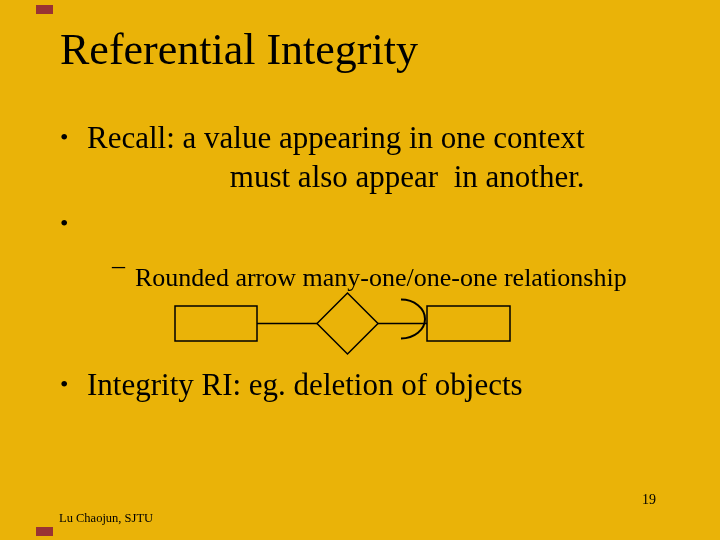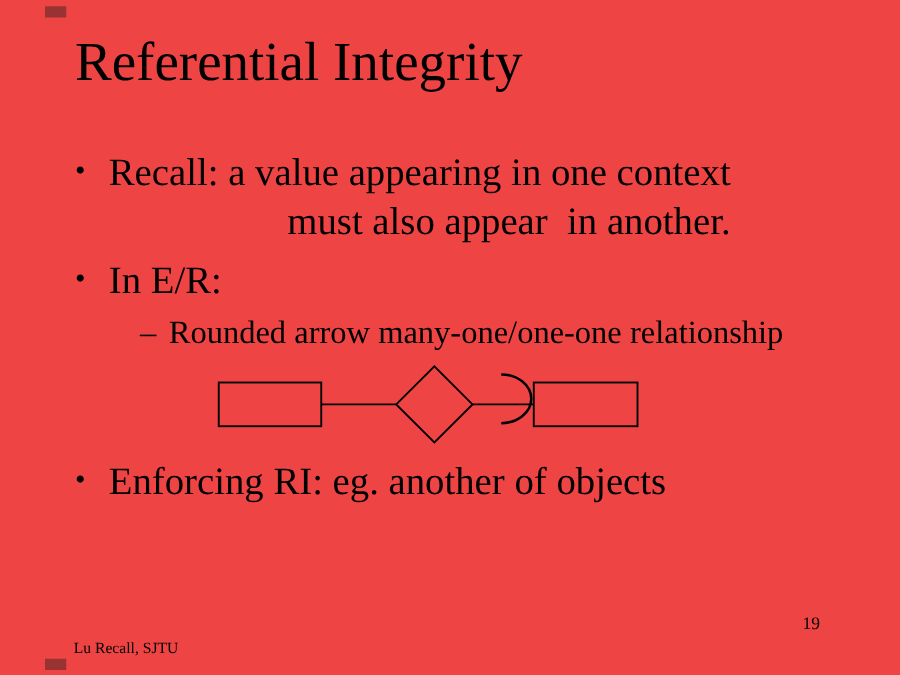--- a/index.html
+++ b/index.html
@@ -1,35 +1,35 @@
 <!DOCTYPE html>
 <html><head>
 <meta charset="utf-8">
 <style>
   html,body{margin:0;padding:0;background:#fff;}
   .slide{
-    position:relative;width:720px;height:540px;background:#ef4444;
+    position:relative;width:720px;height:540px;background:#eab308;
     font-family:"Liberation Serif",serif;color:#000000;overflow:hidden;
   }
   .accent{position:absolute;width:17px;height:9px;background:#993333;}
   .accent-top{left:36px;top:5px;}
   .accent-bottom{left:36px;top:527px;}
   .title{
     position:absolute;left:60px;top:25px;font-size:44px;line-height:1.15;
     white-space:nowrap;font-weight:normal;
   }
   .bullet{position:absolute;font-size:31px;line-height:39px;}
   .bullet .marker{position:absolute;left:2px;top:0;font-size:24px;line-height:39px;}
   .bullet .text{display:block;margin-left:29px;}
   .b1{left:58px;top:118px;}
   .b1 .text{white-space:pre-wrap;text-align:right;}
   .b2{left:58px;top:204px;white-space:nowrap;}
   .sub1{left:112px;top:249px;font-size:26px;line-height:34px;white-space:nowrap;}
   .sub1 .marker{font-size:26px;line-height:34px;top:0;left:0;}
-  .sub1 .text{margin-left:23px;}
+  .sub1 .text{margin-left:23px;margin-top:12px;}
   .b3{left:58px;top:365px;white-space:nowrap;}
   .diagram{position:absolute;left:0;top:0;width:720px;height:540px;}
   .footer-author{position:absolute;left:59px;top:511px;font-size:12.5px;line-height:14px;white-space:nowrap;}
   .page-number{position:absolute;left:642px;top:492px;font-size:14px;line-height:16px;}
 </style>
 </head>
 <body>
 
 <div class="slide">
 
@@ -39,38 +39,37 @@
   <div class="title">Referential Integrity</div>
 
   <div class="bullet b1">
     <span class="marker">•</span>
     <span class="text">Recall: a value appearing in one context
 must also appear  in another.</span>
   </div>
 
   <div class="bullet b2">
     <span class="marker">•</span>
-    <span class="text">In E/R:</span>
   </div>
 
   <div class="bullet sub1">
     <span class="marker">–</span>
     <span class="text">Rounded arrow many-one/one-one relationship</span>
   </div>
 
   <svg class="diagram" viewBox="0 0 720 540" xmlns="http://www.w3.org/2000/svg">
     <rect x="175" y="306" width="82" height="35" fill="none" stroke="#000" stroke-width="1.5"></rect>
     <line x1="257" y1="323.5" x2="317" y2="323.5" stroke="#000" stroke-width="1.5"></line>
     <polygon points="317,323.5 347.5,293 378,323.5 347.5,354" fill="none" stroke="#000" stroke-width="1.5"></polygon>
     <line x1="378" y1="323.5" x2="427" y2="323.5" stroke="#000" stroke-width="1.5"></line>
     <path d="M 401 299.5 A 24 19.5 0 0 1 401 338.5" fill="none" stroke="#000" stroke-width="2"></path>
     <rect x="427" y="306" width="83" height="35" fill="none" stroke="#000" stroke-width="1.5"></rect>
   </svg>
 
   <div class="bullet b3">
     <span class="marker">•</span>
-    <span class="text">Enforcing RI: eg. another of objects</span>
+    <span class="text">Integrity RI: eg. deletion of objects</span>
   </div>
 
-  <div class="footer-author">Lu Recall, SJTU</div>
+  <div class="footer-author">Lu Chaojun, SJTU</div>
   <div class="page-number">19</div>
 
 </div>
 
 </body></html>

